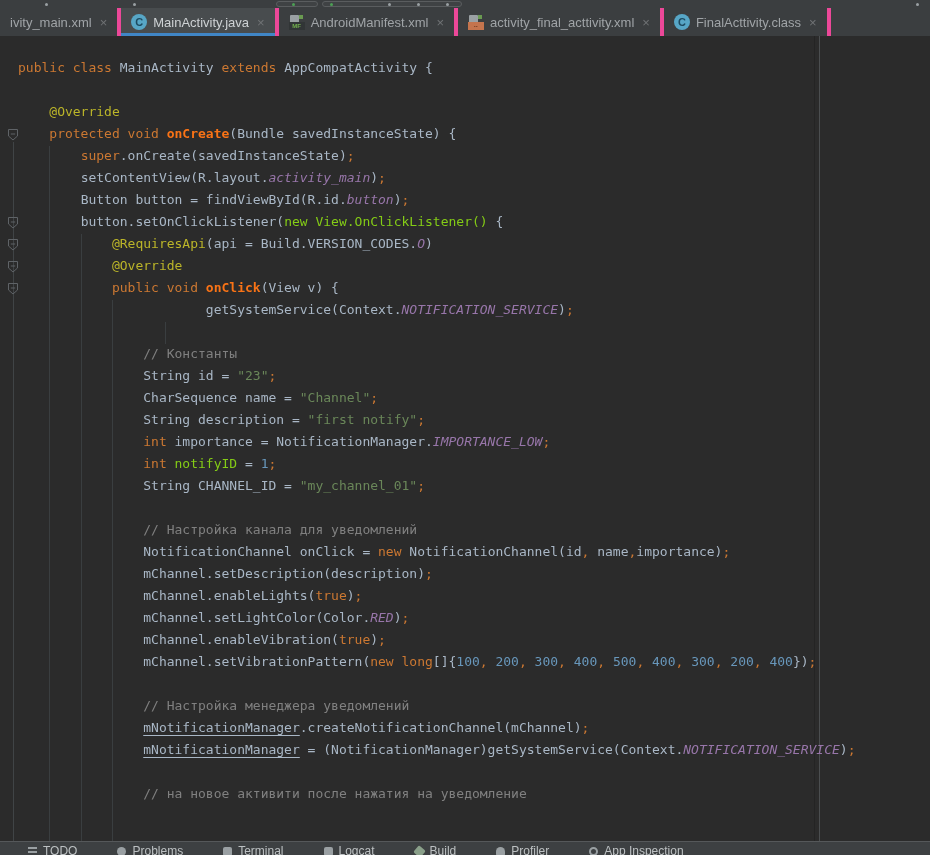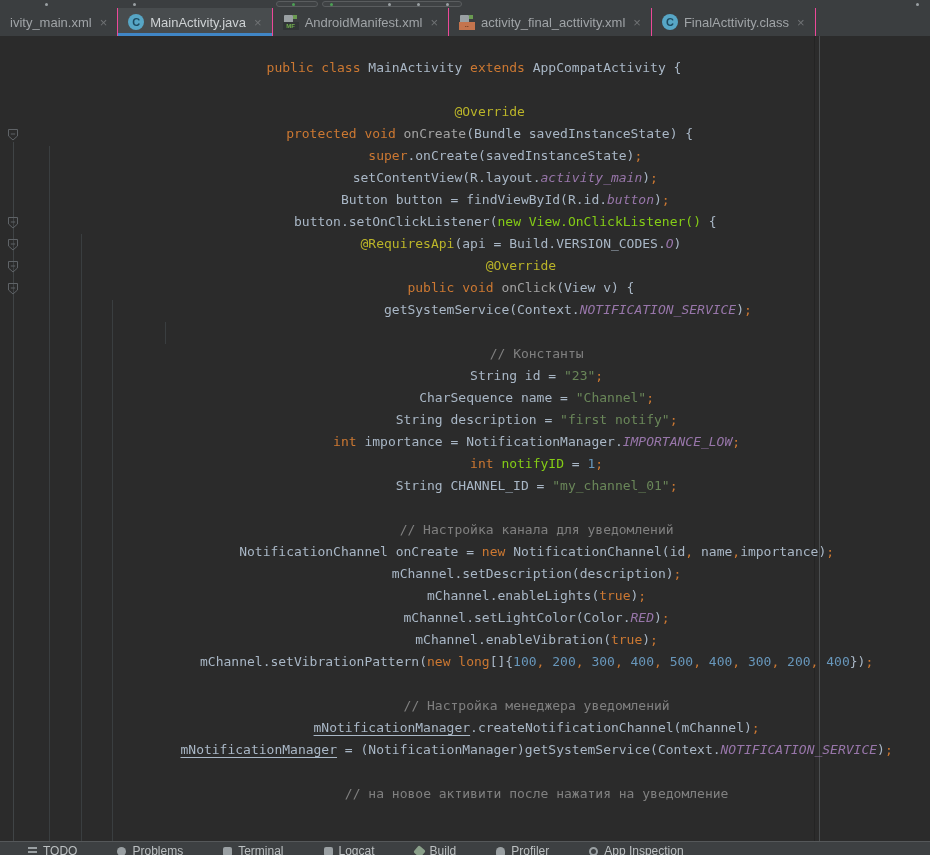--- a/index.html
+++ b/index.html
@@ -15,21 +15,21 @@
   .tb-box1 { left:276px; width:42px; }
   .tb-box2 { left:322px; width:140px; }
   .tb-dot { position:absolute; top:3px; width:3px; height:3px; border-radius:50%;
             background:#9aa0a3; }
   .tb-dot.green { background:#4ca054; }
 
   
   .tabbar { position:absolute; top:8px; left:0; width:930px; height:28px;
             background:#3b3e40; display:flex; align-items:stretch; overflow:hidden; }
   .tab { position:relative; display:flex; align-items:center; padding:0 10px;
-         color:#a0a4a7; font-size:13px; border-right:1px solid #ec4899;
+         color:#a0a4a7; font-size:13px; border-right:4px solid #ec4899;
          white-space:nowrap; cursor:default; }
   .tab.active { background:#484c4e; color:#ced2d4; }
   .tab.active::after { content:""; position:absolute; left:0; right:0; bottom:0;
                        height:3px; background:#4086c6; }
   .tab .close { margin-left:8px; color:#707375; font-size:13px; line-height:1; }
   .tab .ticon { width:16px; height:16px; margin-right:6px; position:relative;
                 flex:0 0 16px; }
   .ic-class { border-radius:50%; background:#57a6c6; color:#1d4a60;
               font-size:11px; font-weight:bold; text-align:center; line-height:16px; }
   .ic-file .f-top { position:absolute; top:1px; left:1px; width:9px; height:8px;
@@ -46,24 +46,24 @@
             background:#2b2b2b; overflow:hidden; }
   .gutter-line { position:absolute; left:13px; top:106px; bottom:0; width:1px;
                  background:#404446; }
   .indent-guide { position:absolute; width:1px; background:#3a3e40; }
   .margin-guide-dark { position:absolute; left:814px; top:0; bottom:0; width:1px;
                        background:#242424; }
   .margin-guide { position:absolute; left:819px; top:0; bottom:0; width:1px;
                   background:#4b4e50; }
   .code { position:absolute; top:21px; left:0; width:930px;
           font-family:"DejaVu Sans Mono", monospace; font-size:13px; }
-  .cl { height:22px; line-height:22px; padding-left:18px; white-space:pre;text-align:center; }
+  .cl { height:22px; line-height:22px; padding-left:18px; white-space:pre; }
   .sg-d { color:#a9b7c6; }
   .sg-k { color:#cc7832; }
-  .sg-m { color:#a3a3a3; font-weight:normal; }
+  .sg-m { color:#f97316; font-weight:bold; }
   .sg-a { color:#bbb529; }
   .sg-s { color:#6a8759; }
   .sg-n { color:#6897bb; }
   .sg-c { color:#808080; }
   .sg-f { color:#9876aa; font-style:italic; }
   .sg-g { color:#84cc16; }
   .sg-u { color:#a9b7c6; text-decoration:underline; text-underline-offset:3px; }
   .fold-marker { position:absolute; left:7px; width:12px; height:13px; }
 
   
@@ -157,21 +157,21 @@
         <div class="cl"><span></span></div>
         <div class="cl"><span>                </span><span class="sg-c">// Константы</span></div>
         <div class="cl"><span>                </span><span class="sg-d">String id = </span><span class="sg-s">"23"</span><span class="sg-k">;</span></div>
         <div class="cl"><span>                </span><span class="sg-d">CharSequence name = </span><span class="sg-s">"Channel"</span><span class="sg-k">;</span></div>
         <div class="cl"><span>                </span><span class="sg-d">String description = </span><span class="sg-s">"first notify"</span><span class="sg-k">;</span></div>
         <div class="cl"><span>                </span><span class="sg-k">int </span><span class="sg-d">importance = NotificationManager.</span><span class="sg-f">IMPORTANCE_LOW</span><span class="sg-k">;</span></div>
         <div class="cl"><span>                </span><span class="sg-k">int </span><span class="sg-g">notifyID</span><span class="sg-d"> = </span><span class="sg-n">1</span><span class="sg-k">;</span></div>
         <div class="cl"><span>                </span><span class="sg-d">String CHANNEL_ID = </span><span class="sg-s">"my_channel_01"</span><span class="sg-k">;</span></div>
         <div class="cl"><span></span></div>
         <div class="cl"><span>                </span><span class="sg-c">// Настройка канала для уведомлений</span></div>
-        <div class="cl"><span>                </span><span class="sg-d">NotificationChannel onCreate = </span><span class="sg-k">new </span><span class="sg-d">NotificationChannel(id</span><span class="sg-k">, </span><span class="sg-d">name</span><span class="sg-k">,</span><span class="sg-d">importance)</span><span class="sg-k">;</span></div>
+        <div class="cl"><span>                </span><span class="sg-d">NotificationChannel onClick = </span><span class="sg-k">new </span><span class="sg-d">NotificationChannel(id</span><span class="sg-k">, </span><span class="sg-d">name</span><span class="sg-k">,</span><span class="sg-d">importance)</span><span class="sg-k">;</span></div>
         <div class="cl"><span>                </span><span class="sg-d">mChannel.setDescription(description)</span><span class="sg-k">;</span></div>
         <div class="cl"><span>                </span><span class="sg-d">mChannel.enableLights(</span><span class="sg-k">true</span><span class="sg-d">)</span><span class="sg-k">;</span></div>
         <div class="cl"><span>                </span><span class="sg-d">mChannel.setLightColor(Color.</span><span class="sg-f">RED</span><span class="sg-d">)</span><span class="sg-k">;</span></div>
         <div class="cl"><span>                </span><span class="sg-d">mChannel.enableVibration(</span><span class="sg-k">true</span><span class="sg-d">)</span><span class="sg-k">;</span></div>
         <div class="cl"><span>                </span><span class="sg-d">mChannel.setVibrationPattern(</span><span class="sg-k">new long</span><span class="sg-d">[]{</span><span class="sg-n">100</span><span class="sg-k">, </span><span class="sg-n">200</span><span class="sg-k">, </span><span class="sg-n">300</span><span class="sg-k">, </span><span class="sg-n">400</span><span class="sg-k">, </span><span class="sg-n">500</span><span class="sg-k">, </span><span class="sg-n">400</span><span class="sg-k">, </span><span class="sg-n">300</span><span class="sg-k">, </span><span class="sg-n">200</span><span class="sg-k">, </span><span class="sg-n">400</span><span class="sg-d">})</span><span class="sg-k">;</span></div>
         <div class="cl"><span></span></div>
         <div class="cl"><span>                </span><span class="sg-c">// Настройка менеджера уведомлений</span></div>
         <div class="cl"><span>                </span><span class="sg-u">mNotificationManager</span><span class="sg-d">.createNotificationChannel(mChannel)</span><span class="sg-k">;</span></div>
         <div class="cl"><span>                </span><span class="sg-u">mNotificationManager</span><span class="sg-d"> = (NotificationManager)getSystemService(Context.</span><span class="sg-f">NOTIFICATION_SERVICE</span><span class="sg-d">)</span><span class="sg-k">;</span></div>
         <div class="cl"><span></span></div>

